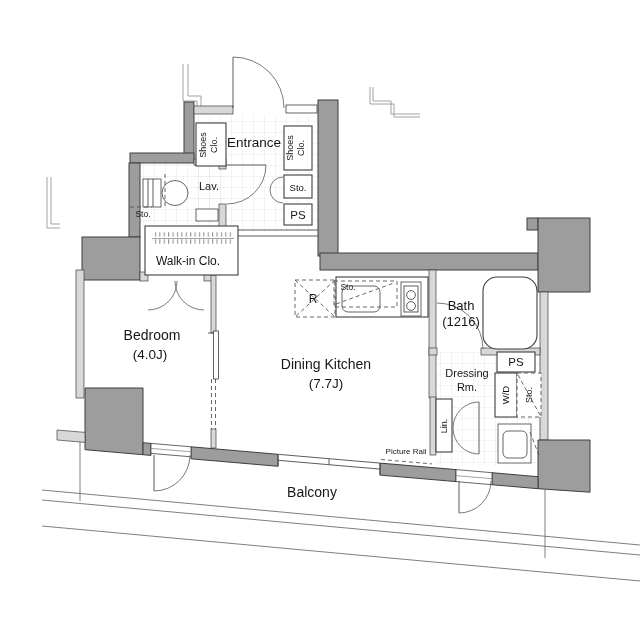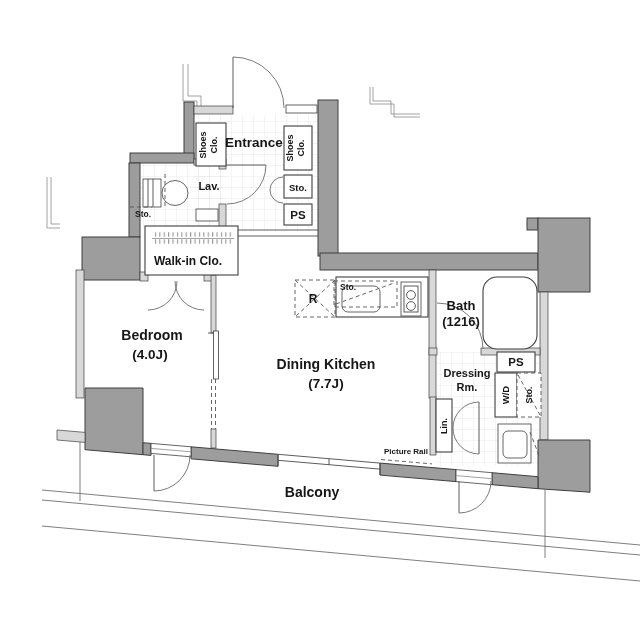--- a/index.html
+++ b/index.html
@@ -1,16 +1,16 @@
 <!DOCTYPE html>
 <html style="--bg: #ffffff; --wall-dark: #9d9d9d; --wall-light: #d8d8d8; --line: #3f3f3f; --grid: #dfdfdf; --text: #161616;"><head>
 <meta charset="utf-8">
 <style>
   html,body{margin:0;padding:0;background:#fff;}
-  .stage{position:relative;width:640px;height:640px;background:var(--bg,#fff);overflow:hidden;font-weight:bold;}
+  .stage{position:relative;width:640px;height:640px;background:var(--bg,#fff);overflow:hidden;}
   svg{display:block}
   .wd{fill:var(--wall-dark,#9d9d9d);stroke:var(--line,#3f3f3f);stroke-width:1;}
   .wl{fill:var(--wall-light,#d8d8d8);stroke:var(--line,#3f3f3f);stroke-width:.7;}
   .box{fill:#fff;stroke:var(--line,#3f3f3f);stroke-width:1.1;}
   .boxthin{fill:#fff;stroke:var(--line,#3f3f3f);stroke-width:.8;}
   .dash{fill:none;stroke:#555;stroke-width:.9;stroke-dasharray:4 3;}
   .dashf{fill:#fff;stroke:#555;stroke-width:.9;stroke-dasharray:4 3;}
   .thin{fill:none;stroke:#4a4a4a;stroke-width:.9;}
   .hair{fill:none;stroke:#8a8a8a;stroke-width:.8;}
   .arc{fill:none;stroke:#6b6b6b;stroke-width:.9;}

